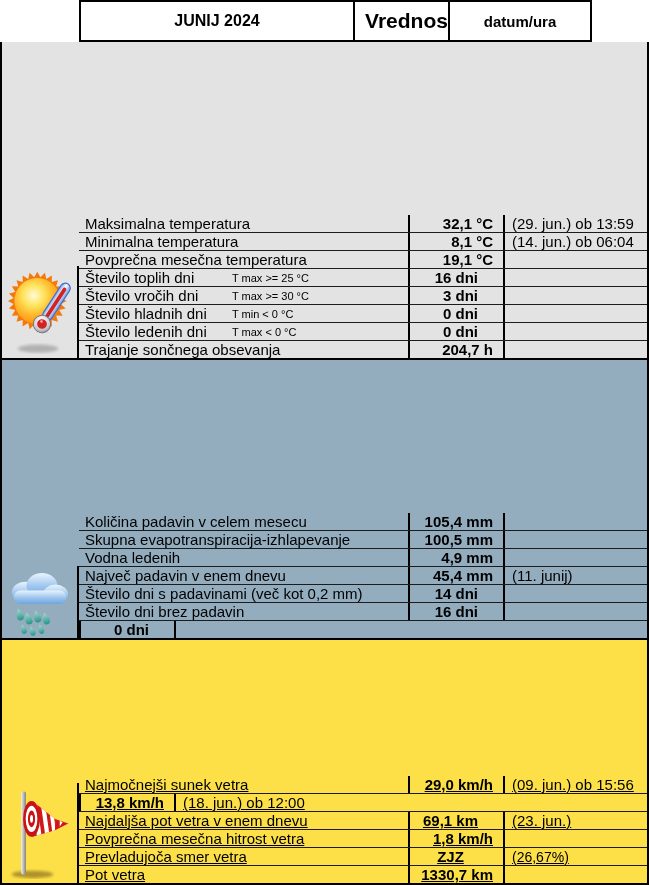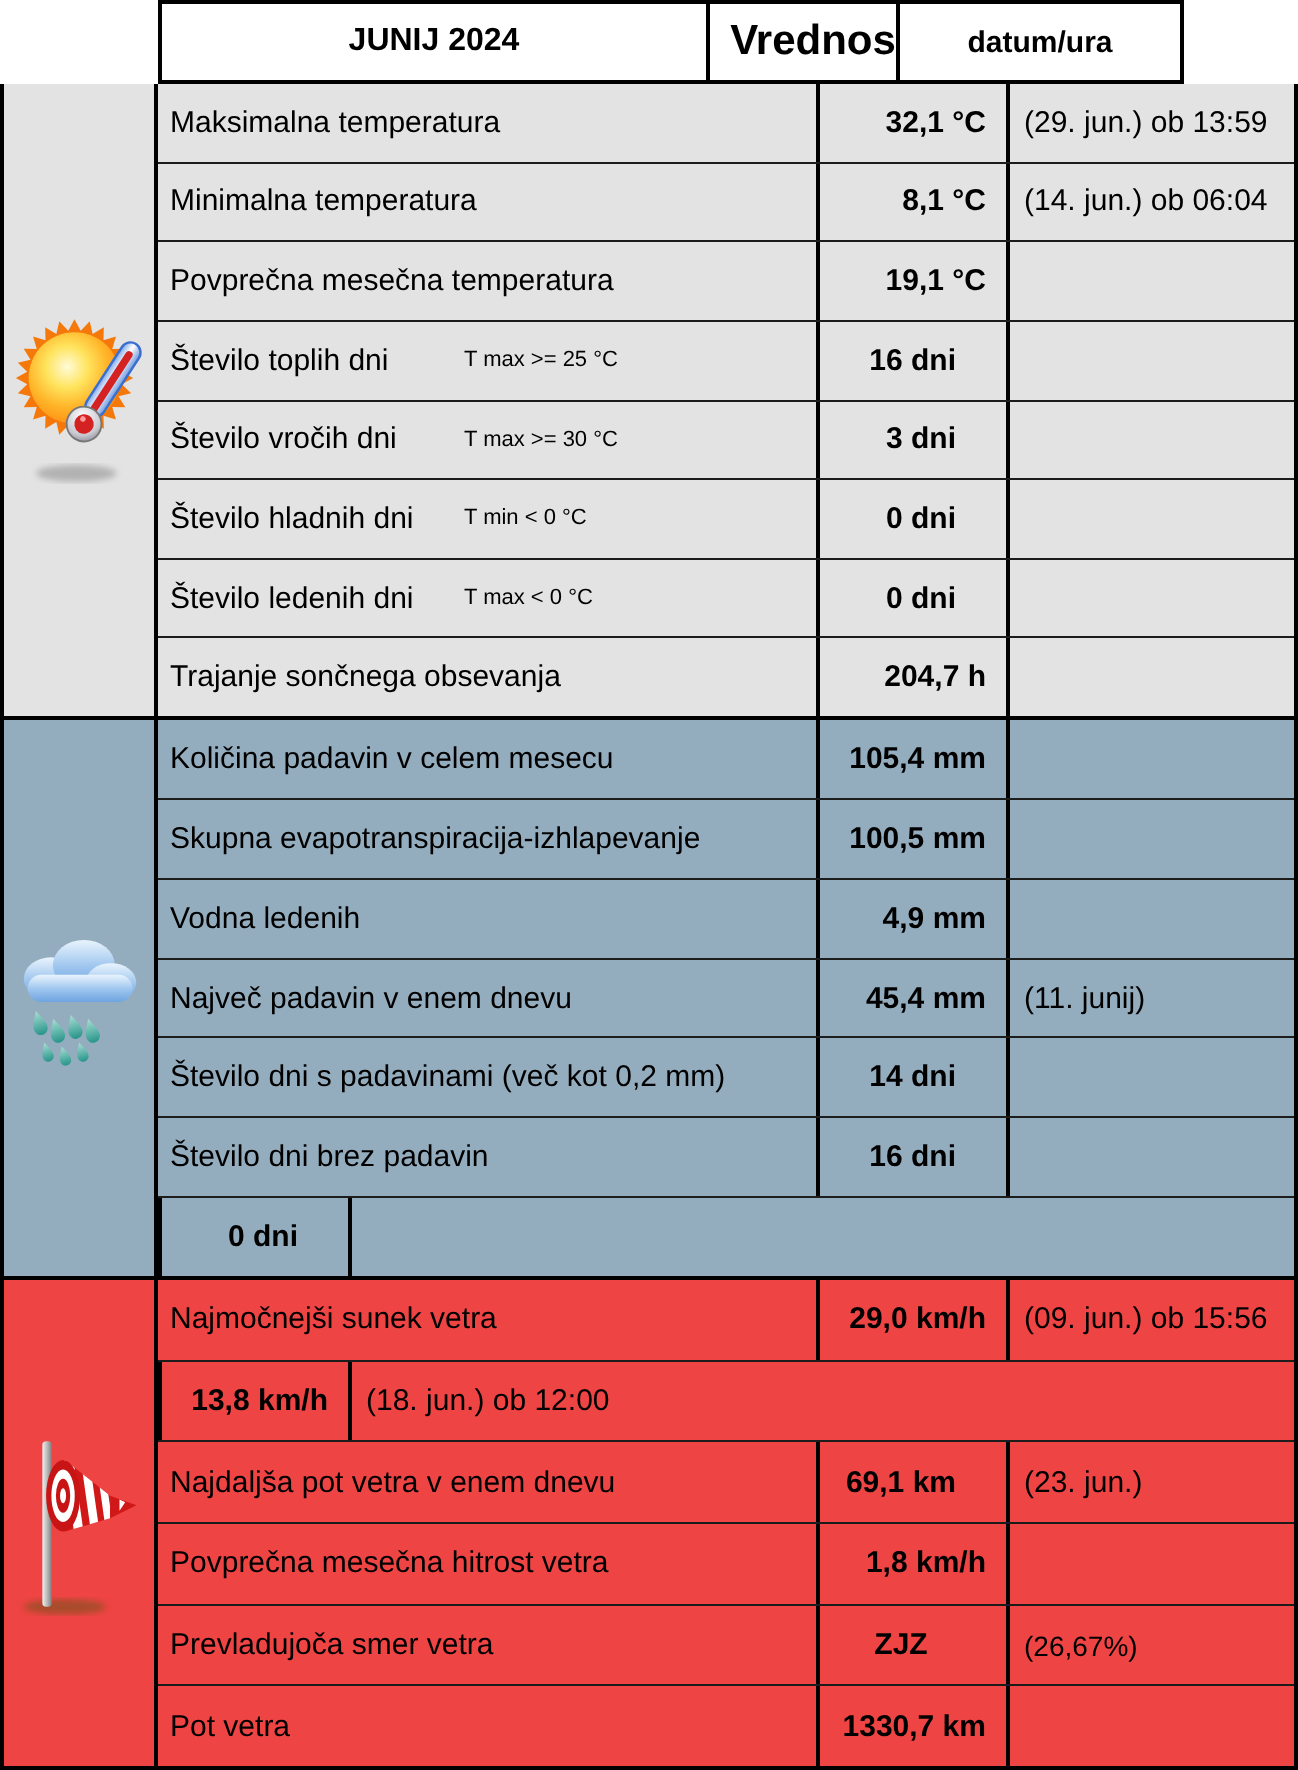--- a/index.html
+++ b/index.html
@@ -18,25 +18,25 @@
     border-top:2px solid #000;border-bottom:2px solid #000;border-left:2px solid #000;
     background:#fff;display:flex;align-items:center;justify-content:center;
     font-weight:bold;font-size:16px;
   }
   .hmonth{width:274px;}
   .hval{width:95px;font-size:21px;padding-left:17px;}
   .hdate{width:144px;border-right:2px solid #000;font-size:15px;}
   
   .section{
     display:flex;
-    border-left:2px solid #000;border-right:2px solid #000;border-bottom:2px solid #000;
+    border-left:2px solid #000;border-right:2px solid #000;border-bottom:2px solid #000;align-items:flex-end;
   }
   .section.temperature{height:318px;background:#e3e3e3;}
   .section.precipitation{height:280px;background:#94adbe;}
-  .section.wind{flex:1;background:#ef4444;}
+  .section.wind{flex:1;background:#fde047;text-decoration:underline;}
   .icon-cell{
     width:77px;border-right:2px solid #000;
     display:flex;align-items:center;justify-content:center;flex:0 0 auto;
   }
   .rows{flex:1;display:flex;flex-direction:column;}
   .row{flex:1;display:flex;border-bottom:1px solid #1c1c1c;}
   .row:last-child{border-bottom:none;}
   .lbl{
     flex:1;display:flex;align-items:center;
     padding-left:6px;font-size:15px;position:relative;white-space:nowrap;overflow:hidden;

